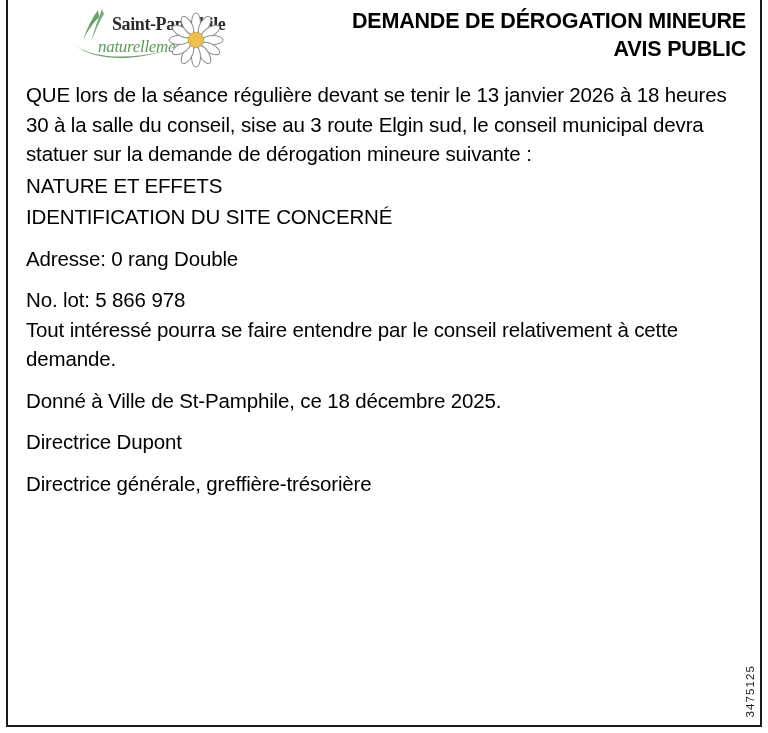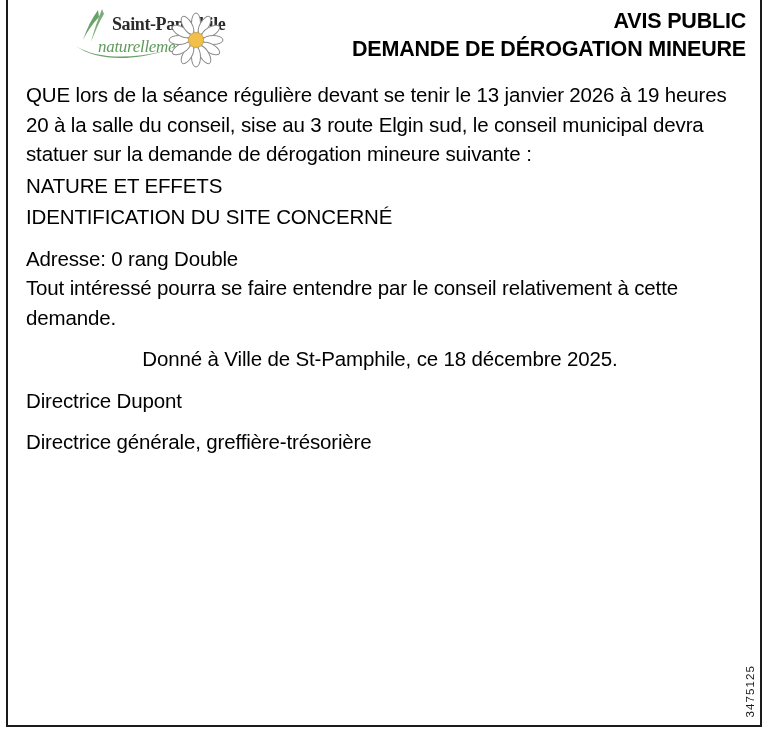--- a/index.html
+++ b/index.html
@@ -67,21 +67,21 @@
   .body {
     padding: 8px 34px 0 26px;
   }
   .para {
     font-size: 20.5px;
     line-height: 1.44;
     margin: 0 0 2px 0;
     letter-spacing: -0.15px;
     white-space: pre-wrap;
   }
-  .para.gap-before { margin-top: 16px; text-align: center; }
+  .para.gap-before { margin-top: 16px; }
   .para.tight { margin-bottom: 0; margin-top: 12px; }
 
   
   .ref-code {
     position: absolute;
     right: 12px;
     bottom: 16px;
     font-size: 11.5px;
     letter-spacing: 1.1px;
     font-family: "Liberation Sans", sans-serif;
@@ -128,37 +128,38 @@
             <ellipse cx="0" cy="-17" rx="4.5" ry="10" transform="rotate(270)"></ellipse>
             <ellipse cx="0" cy="-17" rx="4.5" ry="10" transform="rotate(300)"></ellipse>
             <ellipse cx="0" cy="-17" rx="4.5" ry="10" transform="rotate(330)"></ellipse>
           </g>
           <circle cx="0" cy="0" r="7.5" fill="#f0c04a" stroke="#d9a93c" stroke-width="0.8"></circle>
         </g>
       </svg>
     </div>
 
     <div class="header-titles">
+      <div class="header-title">DEMANDE DE DÉROGATION MINEURE</div>
       <div class="header-title">AVIS PUBLIC</div>
-      <div class="header-title">DEMANDE DE DÉROGATION MINEURE</div>
     </div>
 
   </div>
 
   <div class="body">
 
-    <p class="para">QUE lors de la séance régulière devant se tenir le 13 janvier 2026 à 19 heures 20 à la salle du conseil, sise au 3 route Elgin sud, le conseil municipal devra statuer sur la demande de dérogation mineure suivante :</p>
+    <p class="para">QUE lors de la séance régulière devant se tenir le 13 janvier 2026 à 18 heures 30 à la salle du conseil, sise au 3 route Elgin sud, le conseil municipal devra statuer sur la demande de dérogation mineure suivante :</p>
 
     <p class="para">NATURE ET EFFETS</p>
 
 
     <p class="para">IDENTIFICATION DU SITE CONCERNÉ</p>
 
     <p class="para tight">Adresse: 0 rang Double</p>
 
+    <p class="para tight">No. lot: 5 866 978</p>
 
     <p class="para">Tout intéressé pourra se faire entendre par le conseil relativement à cette demande.</p>
 
     <p class="para tight gap-before">Donné à Ville de St-Pamphile, ce 18 décembre 2025.</p>
 
     <p class="para tight">Directrice Dupont</p>
 
     <p class="para tight">Directrice générale, greffière-trésorière</p>
   </div>
 

